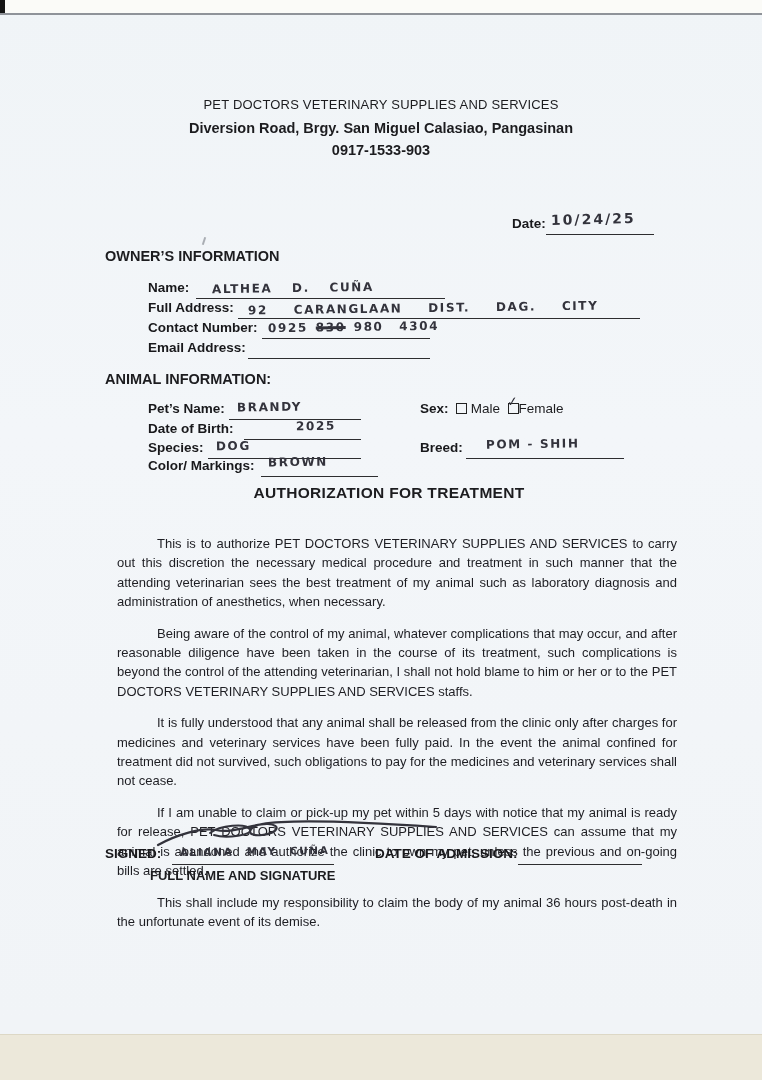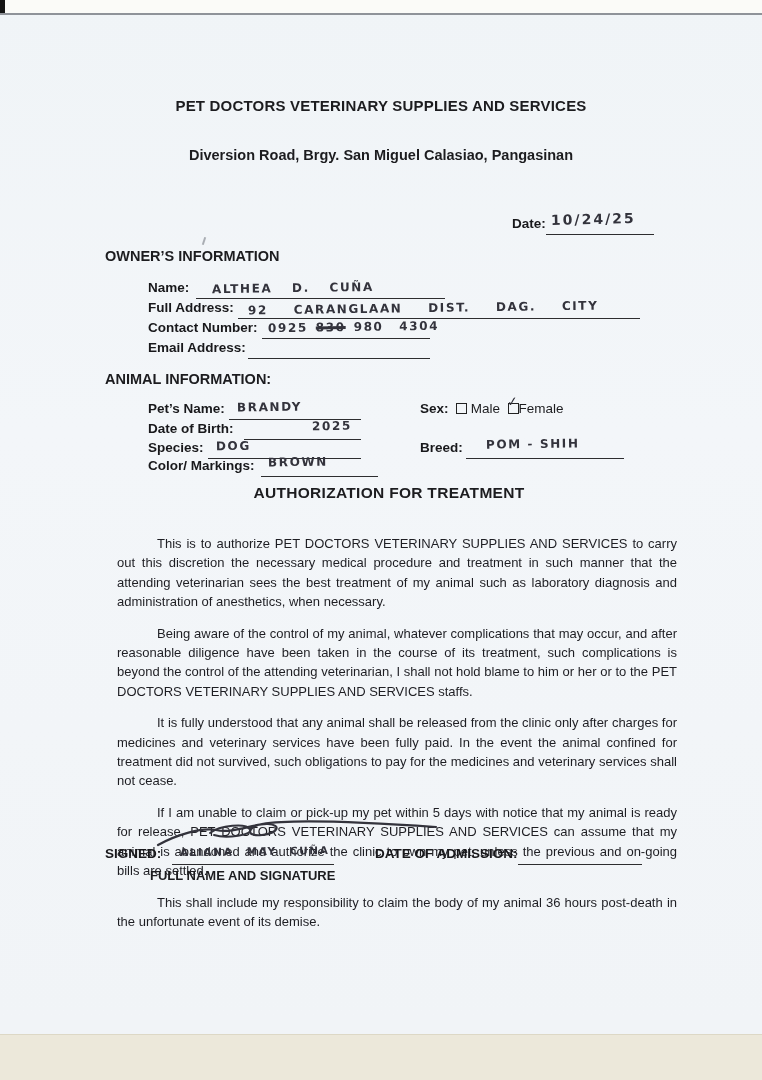--- a/index.html
+++ b/index.html
@@ -6,22 +6,22 @@
   .scan{
     position:relative;width:762px;height:1080px;overflow:hidden;
     background:linear-gradient(180deg,#f0f4f7 0%,#f3f6f9 40%,#f1f4f7 95%);
     font-family:"Liberation Sans",sans-serif;color:#1c1c1f;
   }
   .strip-top{position:absolute;top:0;left:0;right:0;height:13px;background:#fbfbf8;border-bottom:2px solid #8f9399;}
   .corner-notch{position:absolute;top:0;left:0;width:5px;height:13px;background:#141414;}
   .strip-bottom{position:absolute;left:0;right:0;bottom:0;height:45px;background:#ece8da;border-top:1px solid #ddd8c6;}
   .abs{position:absolute;}
   .center{left:0;right:0;text-align:center;}
-  .h-clinic{font-size:15px;font-weight:bold;letter-spacing:.2px;}
-  .h-sub{font-size:14.5px;font-weight:bold;margin-top:27px;}
+  .h-clinic{font-size:13px;font-weight:normal;letter-spacing:.2px;}
+  .h-sub{font-size:14.5px;font-weight:bold;}
   .sec-h{font-size:14.5px;font-weight:bold;}
   .lbl{font-size:13.5px;font-weight:bold;color:#18181b;white-space:nowrap;}
   .uline{position:absolute;border-bottom:1.7px solid #2d2d2f;height:1px;}
   .hw{
     font-family:"DejaVu Sans",sans-serif;font-weight:700;font-size:12px;
     color:#33333c;letter-spacing:1.6px;white-space:nowrap;transform:rotate(-0.8deg);
   }
   .hw-wide{word-spacing:14px;}
   .hw-date{font-size:14px;letter-spacing:2px;transform:rotate(-1.2deg);}
   .strike{text-decoration:line-through;text-decoration-thickness:3px;margin:12px 8px;}
@@ -40,20 +40,21 @@
 
 <div class="scan">
 
   <div class="strip-top"></div>
   <div class="corner-notch"></div>
   <div class="strip-bottom"></div>
   <div class="smudge" style="left:203px;top:237px;"></div>
 
   <div class="abs center h-clinic" style="top:97px;">PET DOCTORS VETERINARY SUPPLIES AND SERVICES</div>
   <div class="abs center h-sub" style="top:120px;">Diversion Road, Brgy. San Miguel Calasiao, Pangasinan</div>
+  <div class="abs center h-sub" style="top:142px;">0917-1533-903</div>
 
   <div class="abs lbl" style="left:512px;top:216px;">Date:</div>
   <div class="uline" style="left:546px;top:233px;width:108px;"></div>
   <div class="abs hw hw-date" style="left:551px;top:211px;">10/24/25</div>
 
   <div class="abs sec-h" style="left:105px;top:248px;">OWNER’S INFORMATION</div>
 
   <div class="abs lbl" style="left:148px;top:280px;">Name:</div>
   <div class="uline" style="left:196px;top:297px;width:249px;"></div>
   <div class="abs hw hw-wide" style="left:212px;top:281px;">ALTHEA D. CUÑA</div>
@@ -79,21 +80,21 @@
 
   <div class="abs sexrow" style="left:420px;top:401px;">
     <span class="lbl">Sex:</span>&nbsp;
     <span class="cb"></span>
     <span>Male</span>&nbsp;
     <span class="cbwrap"><span class="cb"></span><span class="tick">✓</span></span><span>Female</span>
   </div>
 
   <div class="abs lbl" style="left:148px;top:421px;">Date of Birth:</div>
   <div class="uline" style="left:244px;top:438px;width:117px;"></div>
-  <div class="abs hw" style="left:296px;top:419px;margin-left:16px;">2025</div>
+  <div class="abs hw" style="left:296px;top:419px;">2025</div>
 
   <div class="abs lbl" style="left:148px;top:440px;">Species:</div>
   <div class="uline" style="left:208px;top:457px;width:153px;"></div>
   <div class="abs hw" style="left:216px;top:439px;">DOG</div>
 
   <div class="abs lbl" style="left:420px;top:440px;">Breed:</div>
   <div class="uline" style="left:466px;top:457px;width:158px;"></div>
   <div class="abs hw" style="left:486px;top:437px;">POM - SHIH</div>
 
   <div class="abs lbl" style="left:148px;top:458px;">Color/ Markings:</div>

